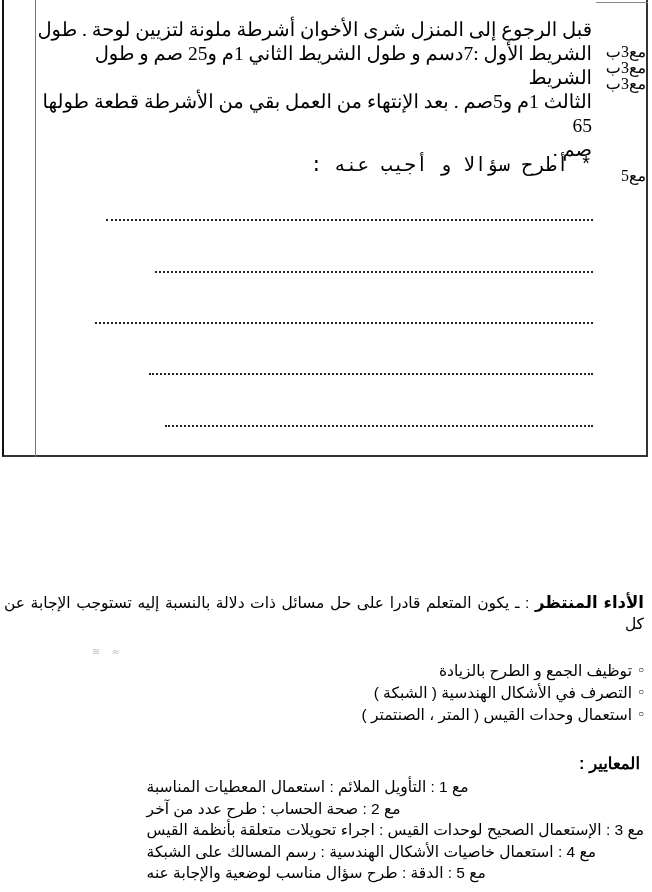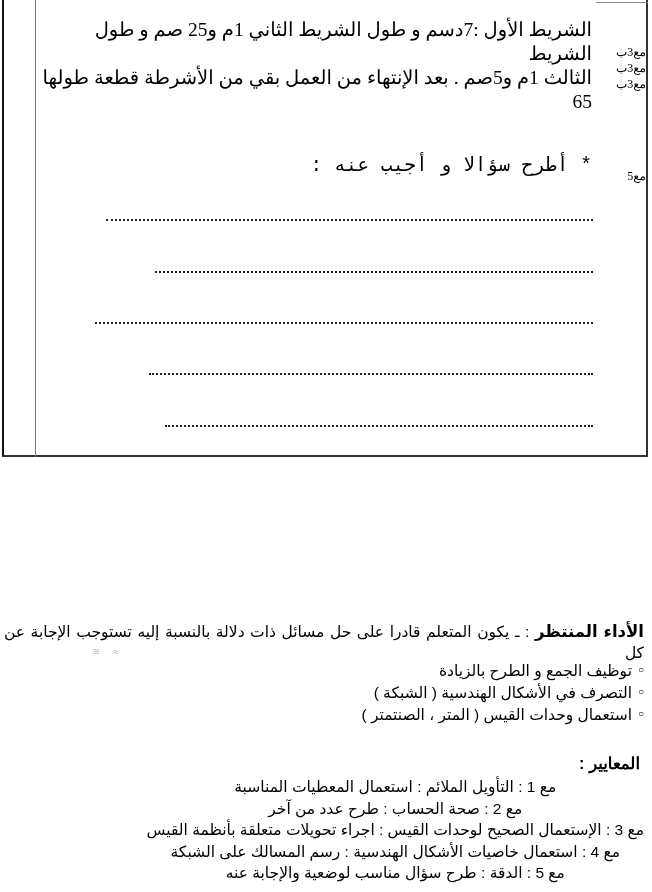--- a/index.html
+++ b/index.html
@@ -12,55 +12,57 @@
                  border-left:2px solid #111; border-bottom:2px solid #333;
                  border-right:2px solid #333; box-sizing:border-box; }
   .table-top { left:596px; top:2px; width:52px; height:1px; background:#888; }
   .inner-col { left:35px; top:0; width:1px; height:457px; background:#777; }
 
   .problem { right:60px; top:18px; width:555px; direction:rtl; text-align:right;
              font-family:"Liberation Serif","DejaVu Serif",serif; font-size:19.5px; line-height:24px; }
   .problem p { margin:0; }
 
   .margin-tags { right:6px; direction:rtl; text-align:left;
-                 font-family:"Liberation Serif","DejaVu Serif",serif; font-size:12px; line-height:16px; }
+                 font-family:"Liberation Serif","DejaVu Serif",serif; font-size:16px; line-height:16px; }
 
   .prompt { right:60px; top:153px; direction:rtl; text-align:right;
             font-family:Liberation Mono, monospace; font-size:19.5px; }
 
   .dots { height:0; border-top:2px dotted #222; }
 
   
   .perf { right:8px; top:592px; width:640px; direction:rtl; text-align:justify;
-          font-family:"Liberation Sans","DejaVu Sans",sans-serif; font-size:15.5px; line-height:21px;margin-top:29px; }
+          font-family:"Liberation Sans","DejaVu Sans",sans-serif; font-size:15.5px; line-height:21px; }
   .perf b { font-size:16.5px; }
   .perf p { margin:0; }
   .bullets { right:8px; top:659px; direction:rtl; text-align:right;
              font-family:"Liberation Sans","DejaVu Sans",sans-serif; font-size:15.5px; line-height:21px; }
   .bullets div { white-space:nowrap; }
   .bullet-glyph { font-size:10px; margin-left:6px; vertical-align:3px; }
 
   .decor { left:92px; top:646px; font-size:10px; color:#bbb; letter-spacing:4px; }
 
   .crit-title { right:12px; top:754px; direction:rtl; font-family:"Liberation Sans",sans-serif;
                 font-size:16.5px; font-weight:bold; }
-  .criteria { right:8px; top:776px; direction:rtl; text-align:center;
+  .criteria { right:8px; top:776px; direction:rtl; text-align:left;
               font-family:"Liberation Sans","DejaVu Sans",sans-serif; font-size:15.5px; line-height:21.5px; }
   .criteria div { white-space:nowrap; }
 </style>
 </head>
 <body>
 
 <div class="abs table-frame"></div>
 <div class="abs table-top"></div>
 <div class="abs inner-col"></div>
 
 <div class="abs problem">
+  <p>قبل الرجوع إلى المنزل شرى الأخوان أشرطة ملونة لتزيين لوحة . طول</p>
   <p>الشريط الأول :7دسم و طول الشريط  الثاني  1م و25 صم و طول الشريط</p>
   <p>الثالث  1م و5صم . بعد الإنتهاء من العمل بقي من الأشرطة قطعة طولها  65</p>
+  <p>صم .</p>
 </div>
 
 <div class="abs margin-tags" style="top:44px;">
   <div>مع3ب</div>
   <div>مع3ب</div>
   <div>مع3ب</div>
 </div>
 
 <div class="abs prompt">* أطرح سؤالا و أجيب عنه :</div>
 <div class="abs margin-tags" style="top:168px;">مع5</div>

